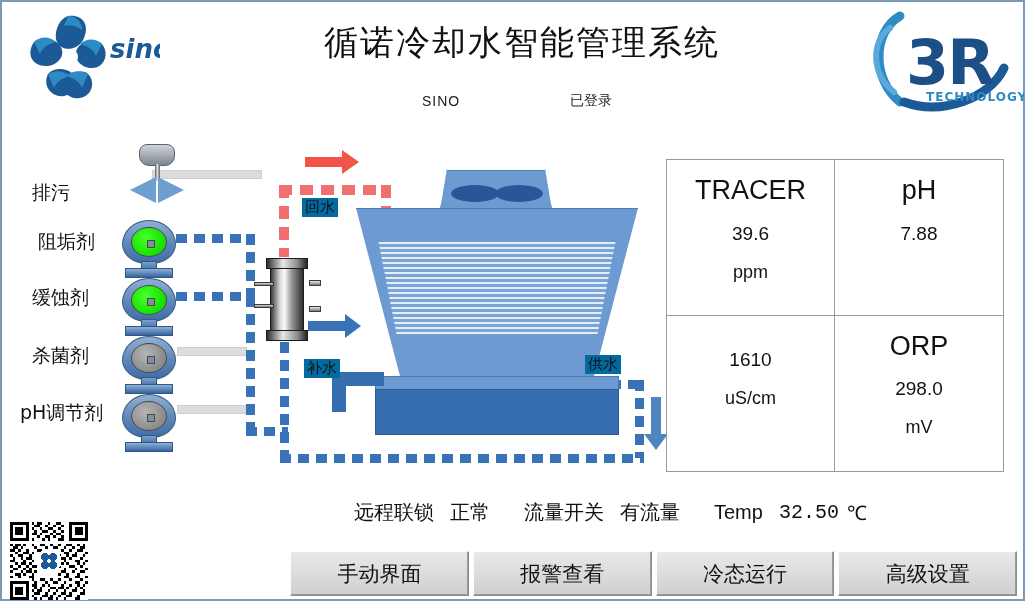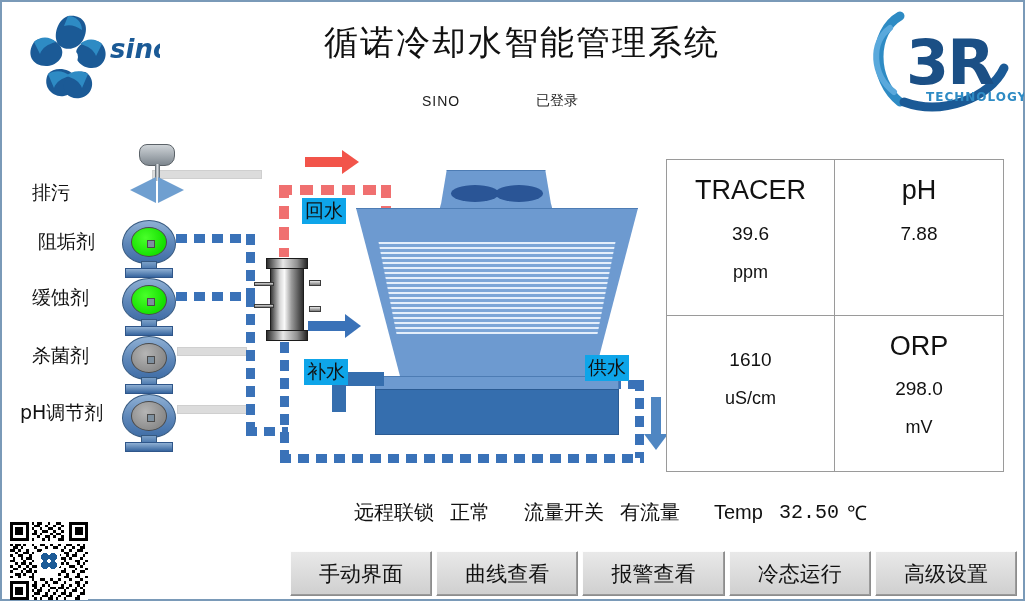--- a/index.html
+++ b/index.html
@@ -27,21 +27,21 @@
     font-size: 34px; font-weight: 500; color: #111;
     letter-spacing: 2px;
     font-family: "DejaVu Sans", "Liberation Sans", sans-serif;
   }
   #subbar {
     position: absolute; left: 420px; top: 90px; width: 520px;
     display: flex; align-items: center;
     font-size: 14px; color: #1b1b1b;
   }
   #subbar .user { width: 80px; text-align: left; letter-spacing: 1px; }
-  #subbar .login-state { width: 110px; text-align: center; }
+  #subbar .login-state { width: 110px; text-align: right; }
   #subbar .datetime { flex: 1; text-align: left; letter-spacing: 0.5px; }
 
   
   .eq-label {
     position: absolute;
     font-size: 19px; color: #111; white-space: nowrap;
     font-family: "DejaVu Sans", "Liberation Sans", sans-serif;
   }
   #lbl-blowdown { left: 30px;  top: 178px; }
   #lbl-scale    { left: 36px;  top: 227px; }
@@ -205,21 +205,21 @@
   .arrow-blue-v {
     position: absolute; width: 10px; background: #4f86c2;
   }
   .arrow-blue-v:after {
     content:""; position:absolute; left:-7px; bottom:-15px;
     border-left: 12px solid transparent; border-right: 12px solid transparent;
     border-top: 16px solid #4f86c2;
   }
 
   .flow-label {
-    position: absolute; font-size: 19px; color: #111; background: #0ea5e9;
+    position: absolute; font-size: 15px; color: #111; background: #0369a1;
     padding: 0 3px; white-space: nowrap;
     font-family: "DejaVu Sans", "Liberation Sans", sans-serif;
   }
   #lbl-return { left: 300px; top: 196px; }
   #lbl-makeup { left: 302px; top: 357px; }
   #lbl-supply { left: 583px; top: 353px; }
 
   
   #meas {
     position: absolute; left: 664px; top: 157px; width: 338px; height: 313px;
@@ -423,21 +423,20 @@
     <span class="s-value">正常</span>
     <span class="s-label">流量开关</span>
     <span class="s-value">有流量</span>
     <span class="t-label">Temp</span>
     <span class="t-value">32.50</span>
     <span class="t-unit">℃</span>
   </div>
 
   <div id="buttons">
     <div class="btn">手动界面</div>
-    <div class="btn">曲线查看</div>
     <div class="btn">报警查看</div>
     <div class="btn">冷态运行</div>
     <div class="btn">高级设置</div>
   </div>
 
   <svg id="qr" viewBox="0 0 29 29" shape-rendering="crispEdges">
     <rect width="29" height="29" fill="#fff"></rect>
     <g fill="#000">
       <rect x="0" y="0" width="7" height="1"></rect>
         <rect x="0" y="6" width="7" height="1"></rect>

